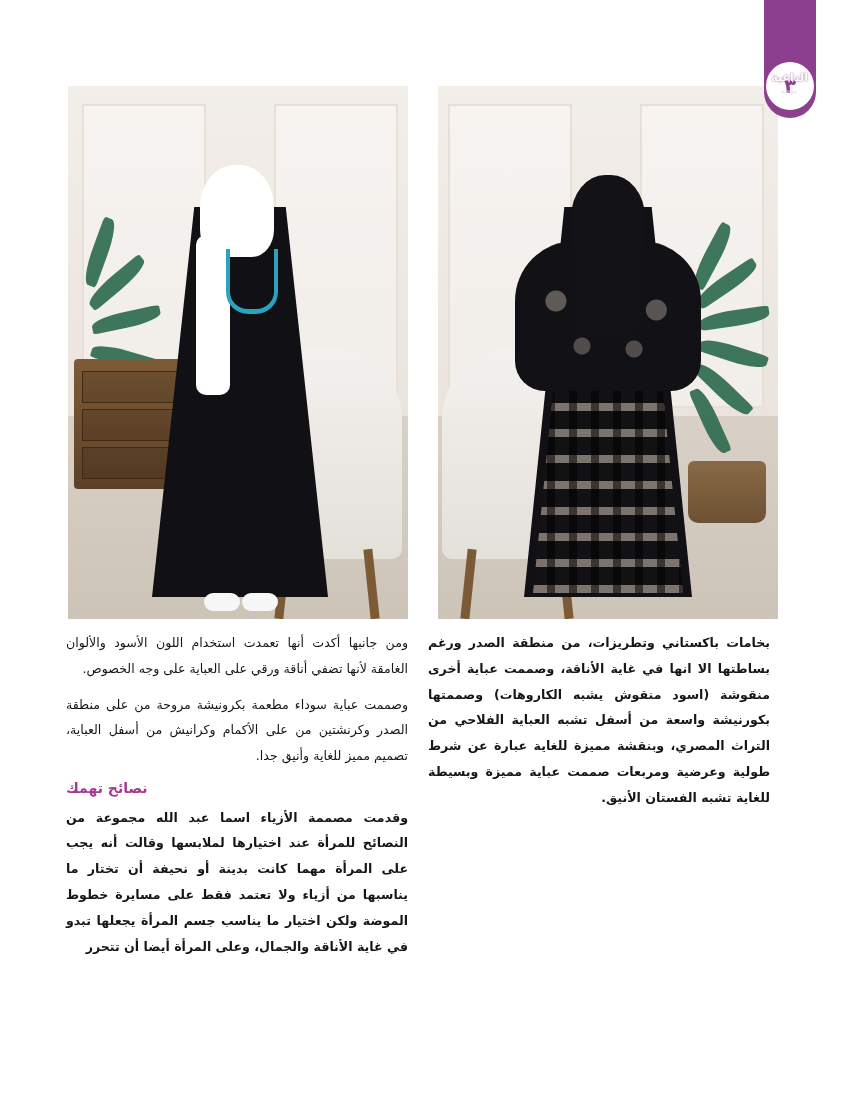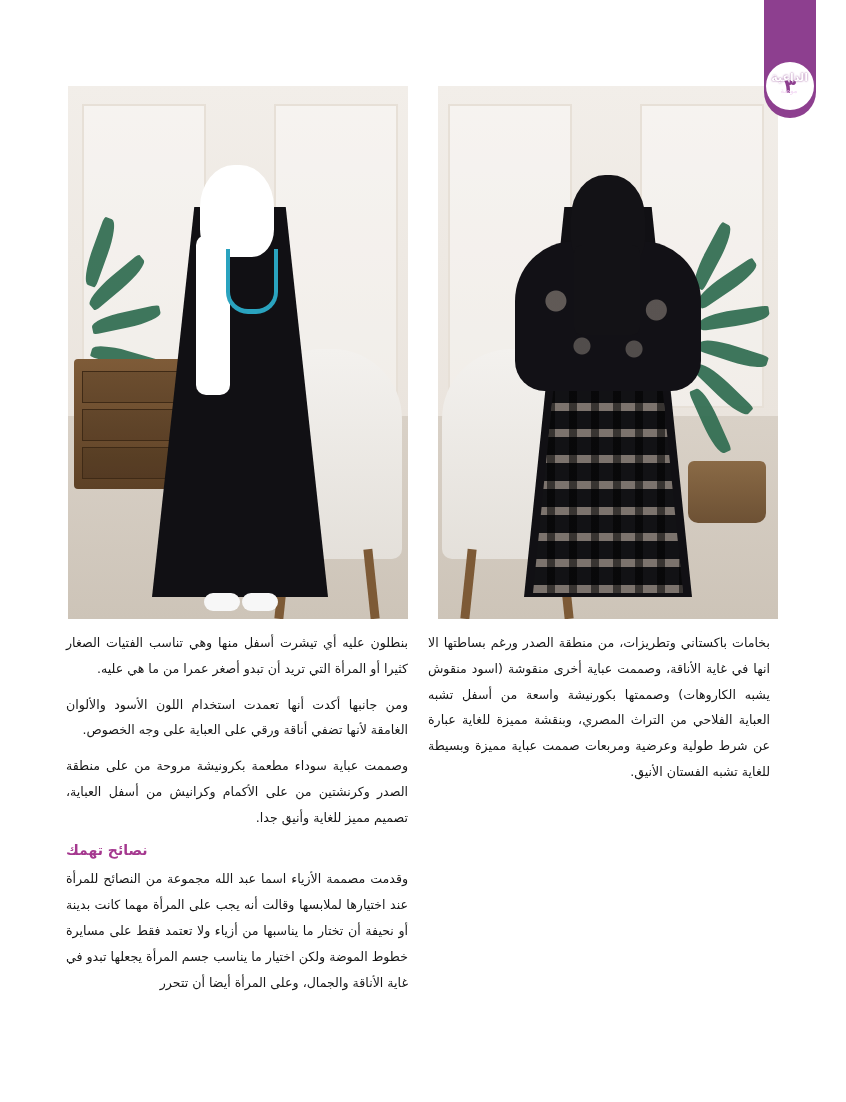--- a/index.html
+++ b/index.html
@@ -279,21 +279,21 @@
     text-align: justify;
     color: #161616;
     font-size: 12.6px;
     line-height: 2.05;
   }
   #col-right { right: 76px; }
   #col-left  { left: 66px; }
   .col p {
     margin: 0 0 10px 0;
   }
-  .col p:last-child { margin-bottom: 0; }
+  .col p:last-child { margin-bottom: 0; font-weight: bold; }
   .subhead {
     color: #a5388f;
     font-weight: bold;
     font-size: 14px;
     text-align: left;
     margin: 10px 0 6px 0;
     line-height: 1.4;
   }
 </style>
 </head>
@@ -375,18 +375,17 @@
     <div class="shoe" style="left:66px;"></div>
     <div class="shoe" style="left:104px;"></div>
   </div>
 </div>
 
 <div class="col" id="col-right">
   <p>بخامات باكستاني وتطريزات، من منطقة الصدر ورغم بساطتها الا انها في غاية الأناقة، وصممت عباية أخرى منقوشة (اسود منقوش يشبه الكاروهات) وصممتها بكورنيشة واسعة من أسفل تشبه العباية الفلاحي من التراث المصري، وبنقشة مميزة للغاية عبارة عن شرط طولية وعرضية ومربعات صممت عباية مميزة وبسيطة للغاية تشبه الفستان الأنيق.</p>
 </div>
 
 <div class="col" id="col-left">
-  <p>بنطلون عليه أي تيشرت أسفل منها وهي تناسب الفتيات الصغار كثيرا أو المرأة التي تريد أن تبدو أصغر عمرا من ما هي عليه.</p>
   <p>ومن جانبها أكدت أنها تعمدت استخدام اللون الأسود والألوان الغامقة لأنها تضفي أناقة ورقي على العباية على وجه الخصوص.</p>
   <p>وصممت عباية سوداء مطعمة بكرونيشة مروحة من على منطقة الصدر وكرنشتين من على الأكمام وكرانيش من أسفل العباية، تصميم مميز للغاية وأنيق جدا.</p>
   <div class="subhead">نصائح تهمك</div>
   <p>وقدمت مصممة الأزياء اسما عبد الله مجموعة من النصائح للمرأة عند اختيارها لملابسها وقالت أنه يجب على المرأة مهما كانت بدينة أو نحيفة أن تختار ما يناسبها من أزياء ولا تعتمد فقط على مسايرة خطوط الموضة ولكن اختيار ما يناسب جسم المرأة يجعلها تبدو في غاية الأناقة والجمال، وعلى المرأة أيضا أن تتحرر</p>
 </div>
 
 </body></html>

